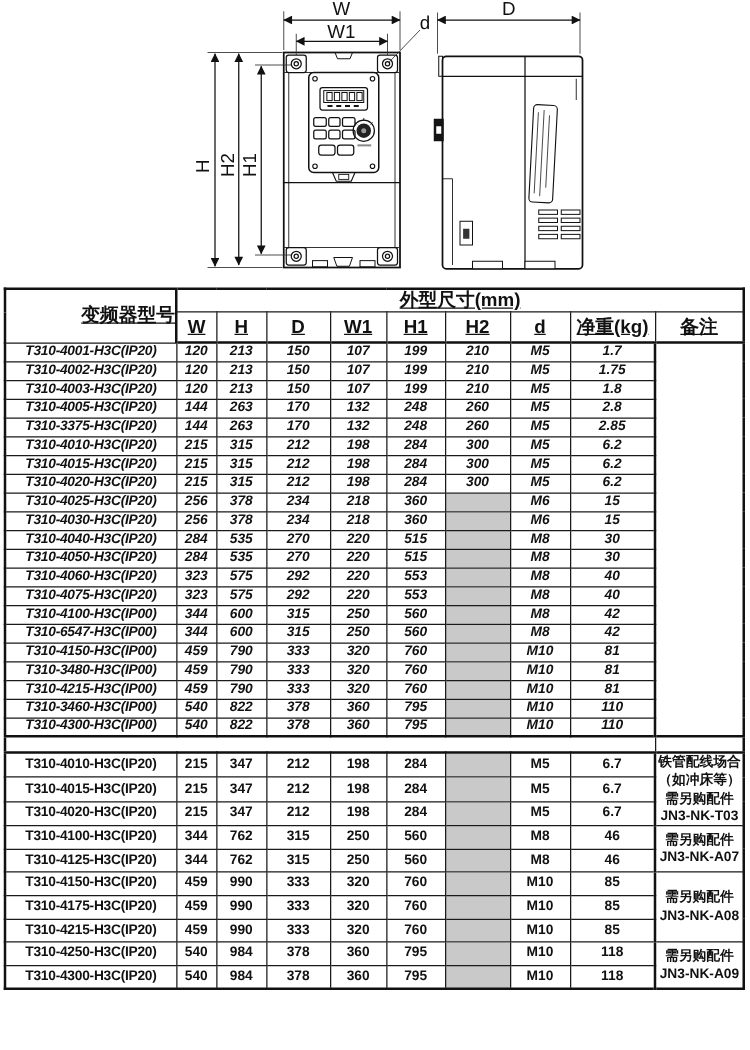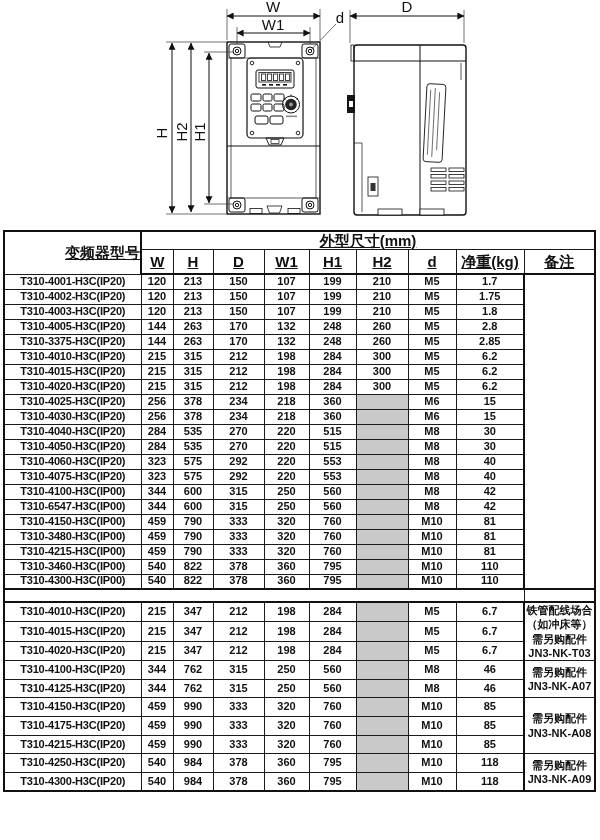--- a/index.html
+++ b/index.html
@@ -9,21 +9,21 @@
   svg text{font-family:"Liberation Sans",sans-serif;fill:#111;}
 
   table.dims{position:absolute;top:230px;left:3px;width:591px;border-collapse:collapse;
              table-layout:fixed;border:2px solid #111;color:#111;background:#fff;}
   .dims th,.dims td{border:1px solid #1a1a1a;padding:0;text-align:center;vertical-align:middle;
              font-weight:bold;font-size:11px;line-height:1.05;overflow:hidden;white-space:nowrap;}
   .dims thead th{font-size:15px;text-decoration:underline;}
   tr.h1row th{height:17px;}
   tr.h2row th{height:23px;border-bottom:2px solid #111;}
   th.model-h{border-right:2px solid #111;text-align:right;}
-  tr.s1{height:15px;}
+  tr.s1{height:15px;font-style:italic;}
   tr.s2{height:18.6px;}
   td.gray{background:#c9c9c9;}
   tr.sep{height:13px;}
   tr.sep td{border-top:2px solid #111;border-bottom:2px solid #111;background:#fff;}
   td.remark{font-size:11px;white-space:normal;line-height:1.3;border-left:2px solid #111;}
   td.remark-empty{background:#fff;}
   td.model{font-size:11px;letter-spacing:-0.2px;}
 </style>
 </head>
 <body>

